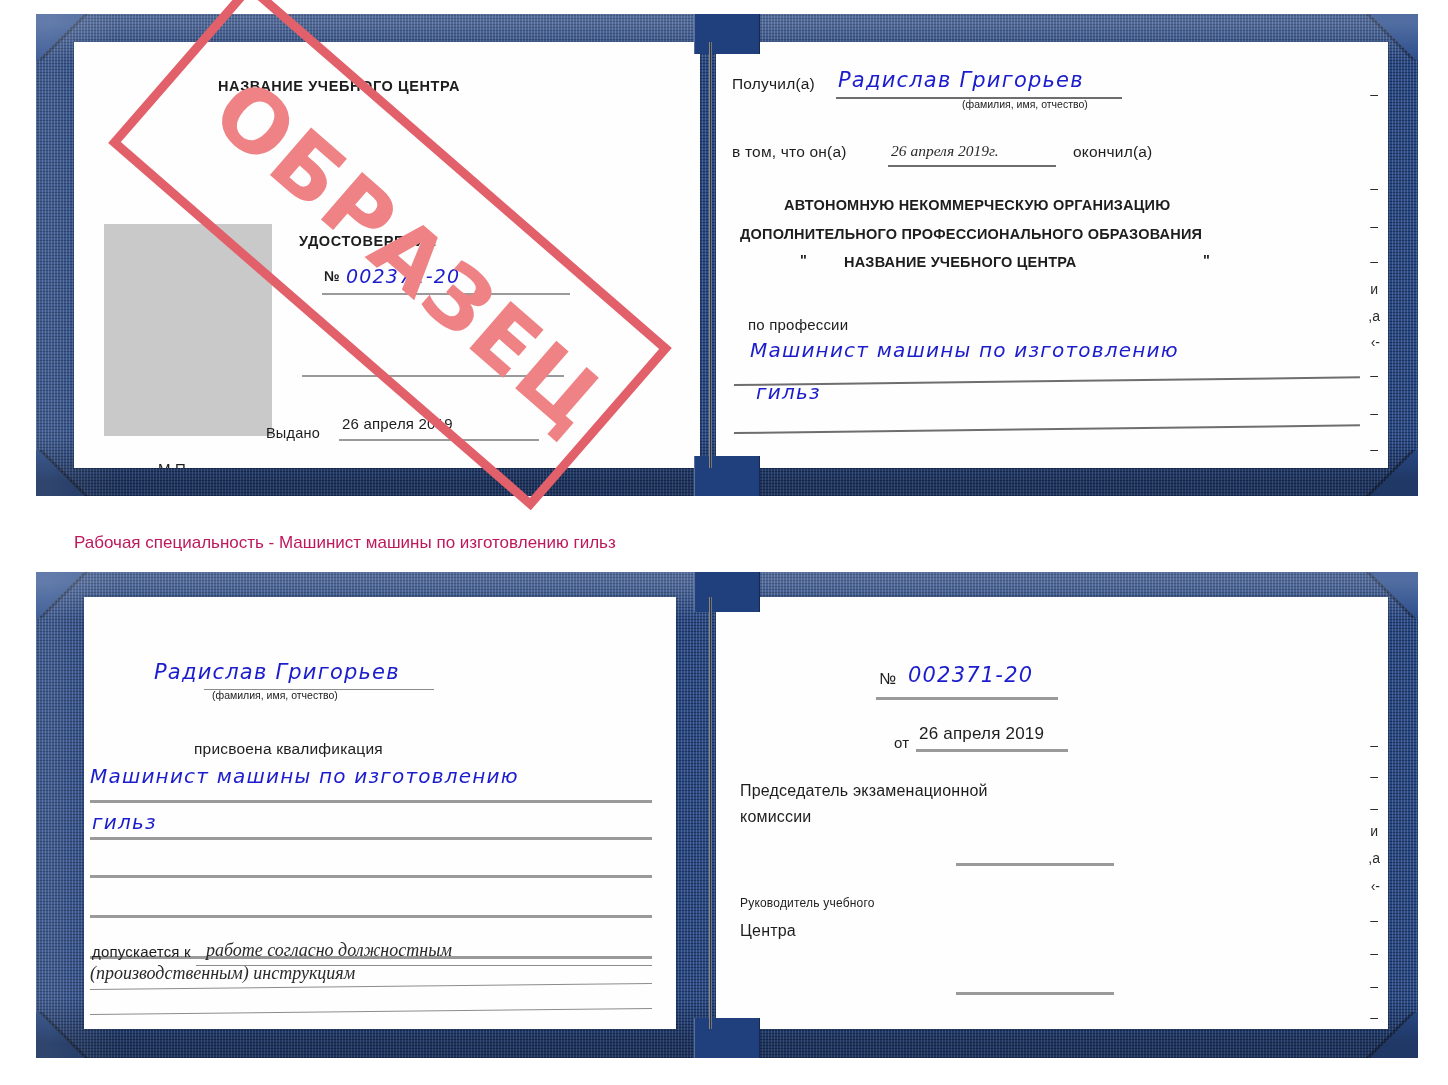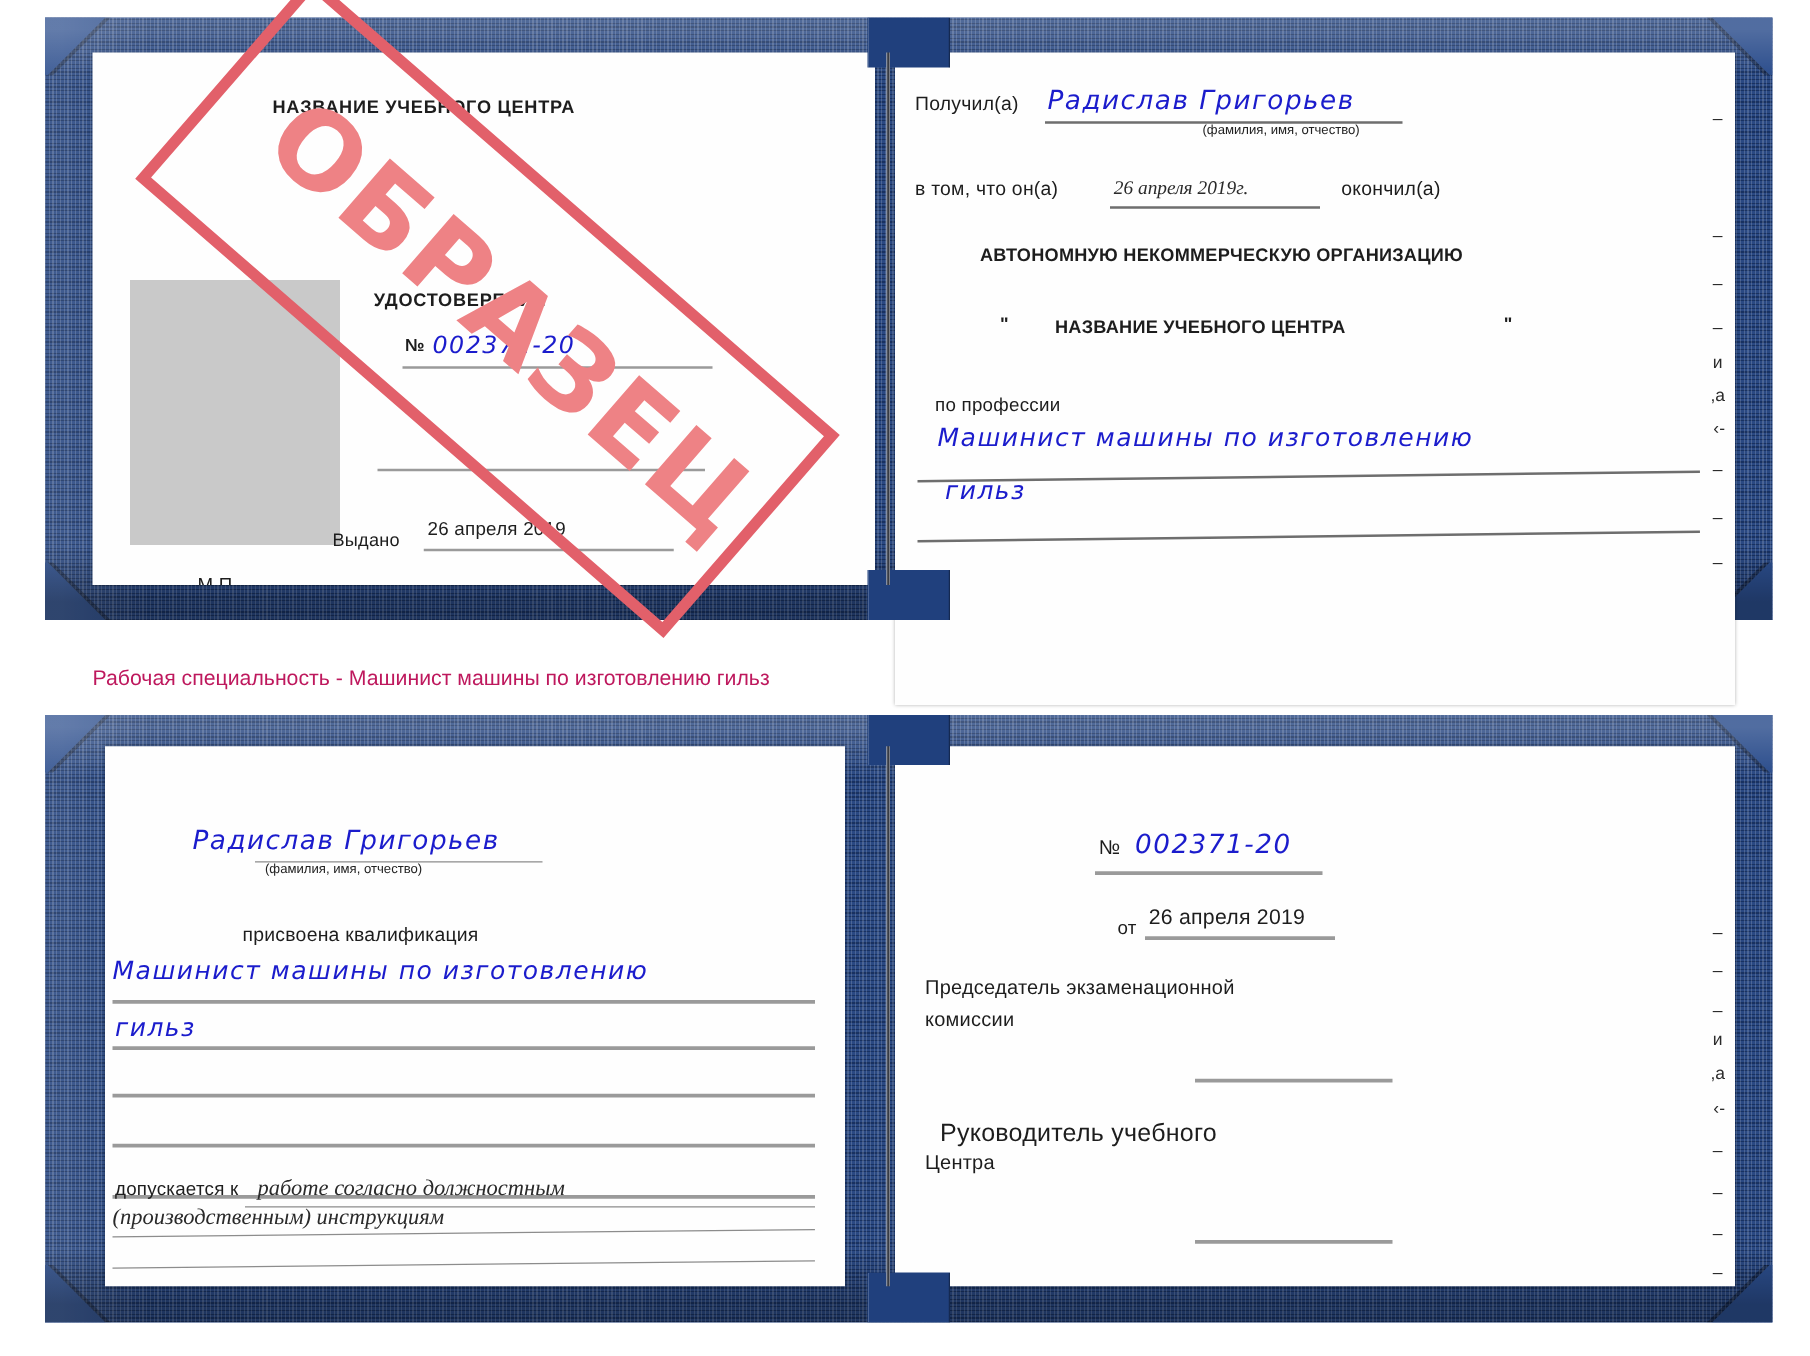--- a/index.html
+++ b/index.html
@@ -147,33 +147,34 @@
     <div class="rule" style="left:228px;top:333px;width:262px;"></div>
 
     <div class="t cap" style="left:192px;top:383px;font-size:14.5px;">Выдано</div>
     <div class="t cap" style="left:268px;top:373px;font-size:15px;">26 апреля 2019</div>
     <div class="rule" style="left:265px;top:397px;width:200px;"></div>
 
     <div class="t cap" style="left:84px;top:418px;font-size:15px;">М.П.</div>
   </div>
 </div>
 
-<div class="page" style="left:716px;top:42px;width:672px;height:522px;">
+<div class="page" style="left:716px;top:42px;width:672px;height:426px;">
   <div class="page-inner">
     <div class="t cap" style="left:16px;top:33px;font-size:15.5px;">Получил(а)</div>
     <div class="t hw" style="left:122px;top:26px;font-size:21px;">Радислав Григорьев</div>
     <div class="rule dark" style="left:120px;top:55px;width:286px;height:1.5px;"></div>
     <div class="t" style="left:246px;top:56px;font-size:10.5px;color:#222;">(фамилия, имя, отчество)</div>
 
     <div class="t cap" style="left:16px;top:101px;font-size:15.5px;">в том, что он(а)</div>
     <div class="t hw2" style="left:175px;top:100px;font-size:15.5px;">26 апреля 2019г.</div>
     <div class="rule dark" style="left:172px;top:123px;width:168px;height:1.5px;"></div>
     <div class="t cap" style="left:357px;top:101px;font-size:15.5px;">окончил(а)</div>
 
     <div class="t cap" style="left:68px;top:155px;font-size:14.5px;font-weight:bold;letter-spacing:.2px;">АВТОНОМНУЮ НЕКОММЕРЧЕСКУЮ ОРГАНИЗАЦИЮ</div>
+    <div class="t cap" style="left:24px;top:184px;font-size:14.5px;font-weight:bold;letter-spacing:.2px;">ДОПОЛНИТЕЛЬНОГО ПРОФЕССИОНАЛЬНОГО ОБРАЗОВАНИЯ</div>
     <div class="t cap" style="left:84px;top:210px;font-size:14.5px;font-weight:bold;">"</div>
     <div class="t cap" style="left:128px;top:212px;font-size:14.5px;font-weight:bold;letter-spacing:.2px;">НАЗВАНИЕ УЧЕБНОГО ЦЕНТРА</div>
     <div class="t cap" style="left:487px;top:210px;font-size:14.5px;font-weight:bold;">"</div>
 
     <div class="t cap" style="left:32px;top:274px;font-size:15px;">по профессии</div>
     <div class="t hw" style="left:34px;top:296px;font-size:20px;">Машинист машины по изготовлению</div>
     <div class="rule dark" style="left:18px;top:342px;width:626px;height:1.5px;transform:rotate(-0.7deg);transform-origin:left center;"></div>
     <div class="t hw" style="left:40px;top:338px;font-size:20px;">гильз</div>
     <div class="rule dark" style="left:18px;top:390px;width:626px;height:1.5px;transform:rotate(-0.7deg);transform-origin:left center;"></div>
 
@@ -245,21 +246,21 @@
     <div class="rule" style="left:160px;top:100px;width:182px;height:3px;"></div>
 
     <div class="t cap" style="left:178px;top:137px;font-size:15px;">от</div>
     <div class="t cap" style="left:203px;top:127px;font-size:17px;">26 апреля 2019</div>
     <div class="rule" style="left:200px;top:152px;width:152px;height:3px;"></div>
 
     <div class="t cap" style="left:24px;top:185px;font-size:16px;">Председатель экзаменационной</div>
     <div class="t cap" style="left:24px;top:211px;font-size:16px;">комиссии</div>
     <div class="rule" style="left:240px;top:266px;width:158px;height:3px;"></div>
 
-    <div class="t cap" style="left:36px;top:299px;font-size:20px;">Руководитель учебного</div>
+    <div class="t cap" style="left:24px;top:299px;font-size:12px;">Руководитель учебного</div>
     <div class="t cap" style="left:24px;top:325px;font-size:16px;">Центра</div>
     <div class="rule" style="left:240px;top:395px;width:158px;height:3px;"></div>
 
     <div class="frag" style="right:10px;top:140px;">–</div>
     <div class="frag" style="right:10px;top:171px;">–</div>
     <div class="frag" style="right:10px;top:203px;">–</div>
     <div class="frag" style="right:10px;top:226px;">и</div>
     <div class="frag" style="right:8px;top:253px;">,а</div>
     <div class="frag" style="right:8px;top:281px;">‹-</div>
     <div class="frag" style="right:10px;top:315px;">–</div>

